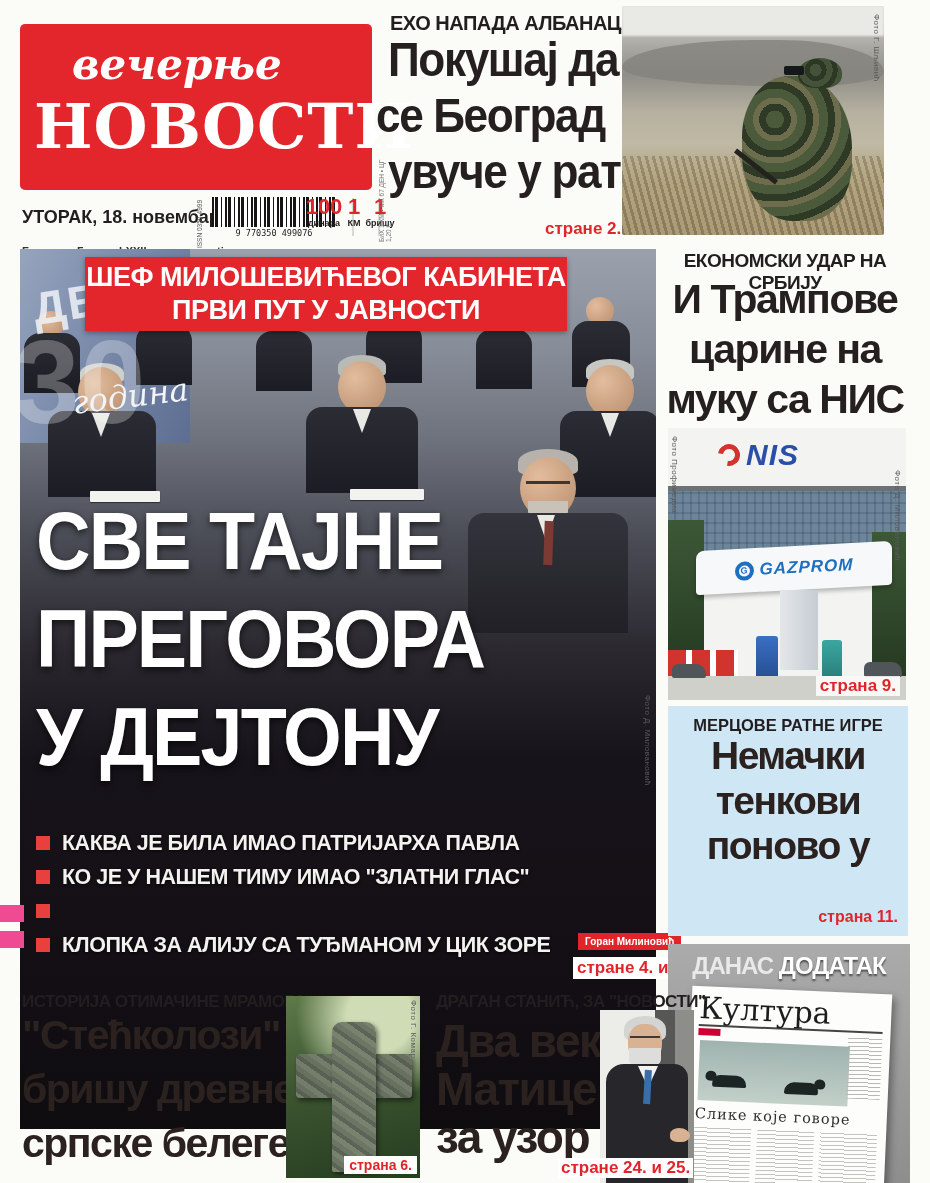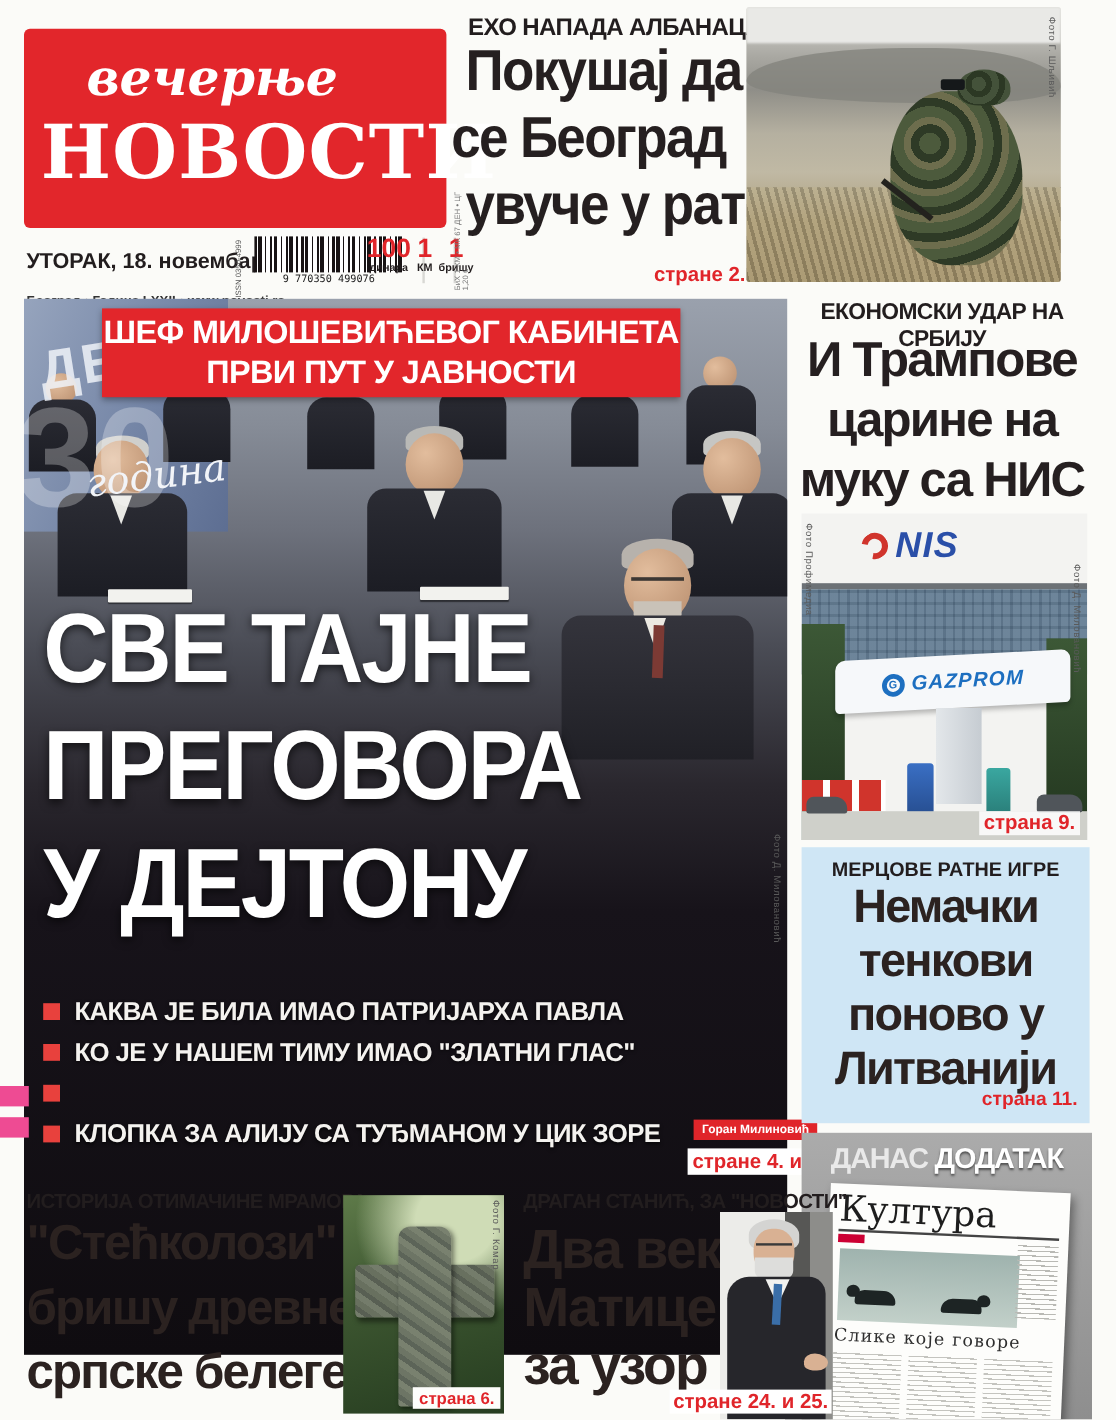--- a/index.html
+++ b/index.html
@@ -326,21 +326,20 @@
   <div class="abs pageref nis-ref">страна 9.</div>
 </div>
 <div class="abs credit-v nis-credit-l">Фото Профимедиа</div>
 <div class="abs credit-v nis-credit-r">Фото Д. Миловановић</div>
 
 <div class="abs blue-box">
   <div class="tk-kicker">МЕРЦОВЕ РАТНЕ ИГРЕ</div>
   <div class="tk-l" style="top:28px;">Немачки</div>
   <div class="tk-l" style="top:73px;">тенкови</div>
   <div class="tk-l" style="top:118px;">поново у</div>
-  <div class="tk-l" style="top:163px;">Литванији</div>
   <div class="pageref tk-ref">страна 11.</div>
 </div>
 
 <div class="abs gray-box">
   <div class="sup-title">
     <span class="sup-reg">ДАНАС</span>
     <span class="sup-bold">ДОДАТАК</span>
   </div>
   <div class="kultura">
     <div class="kul-head">Култура</div>

